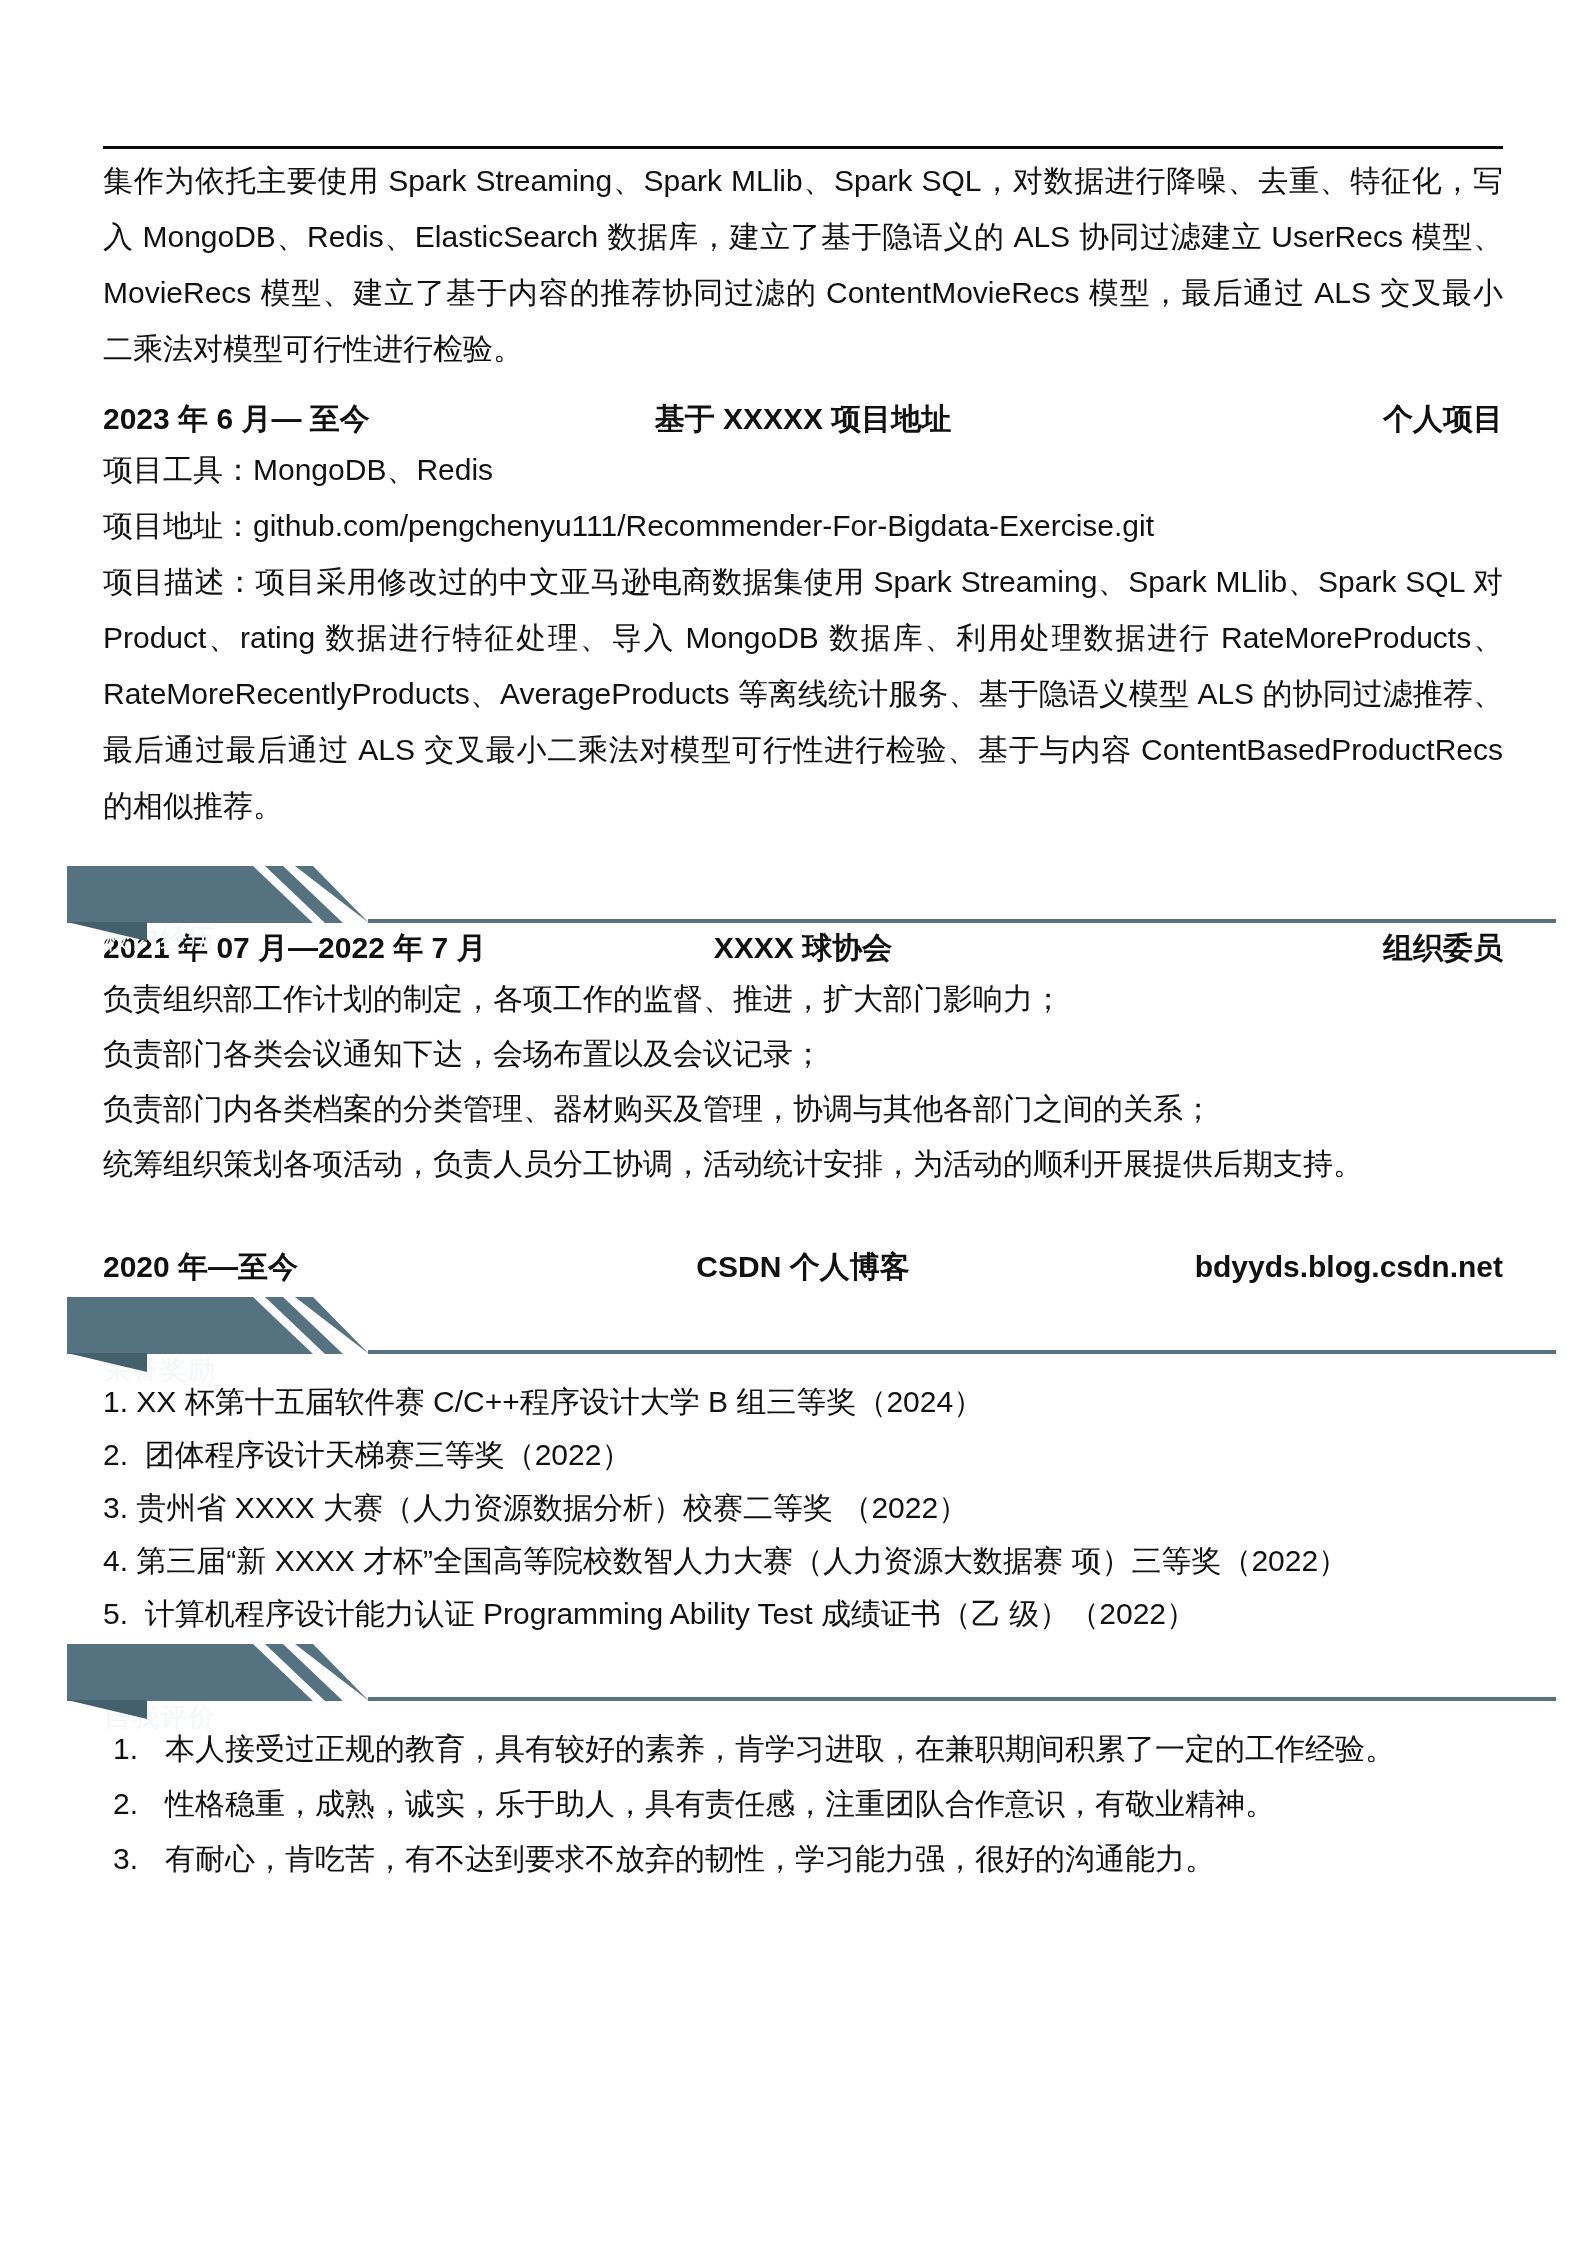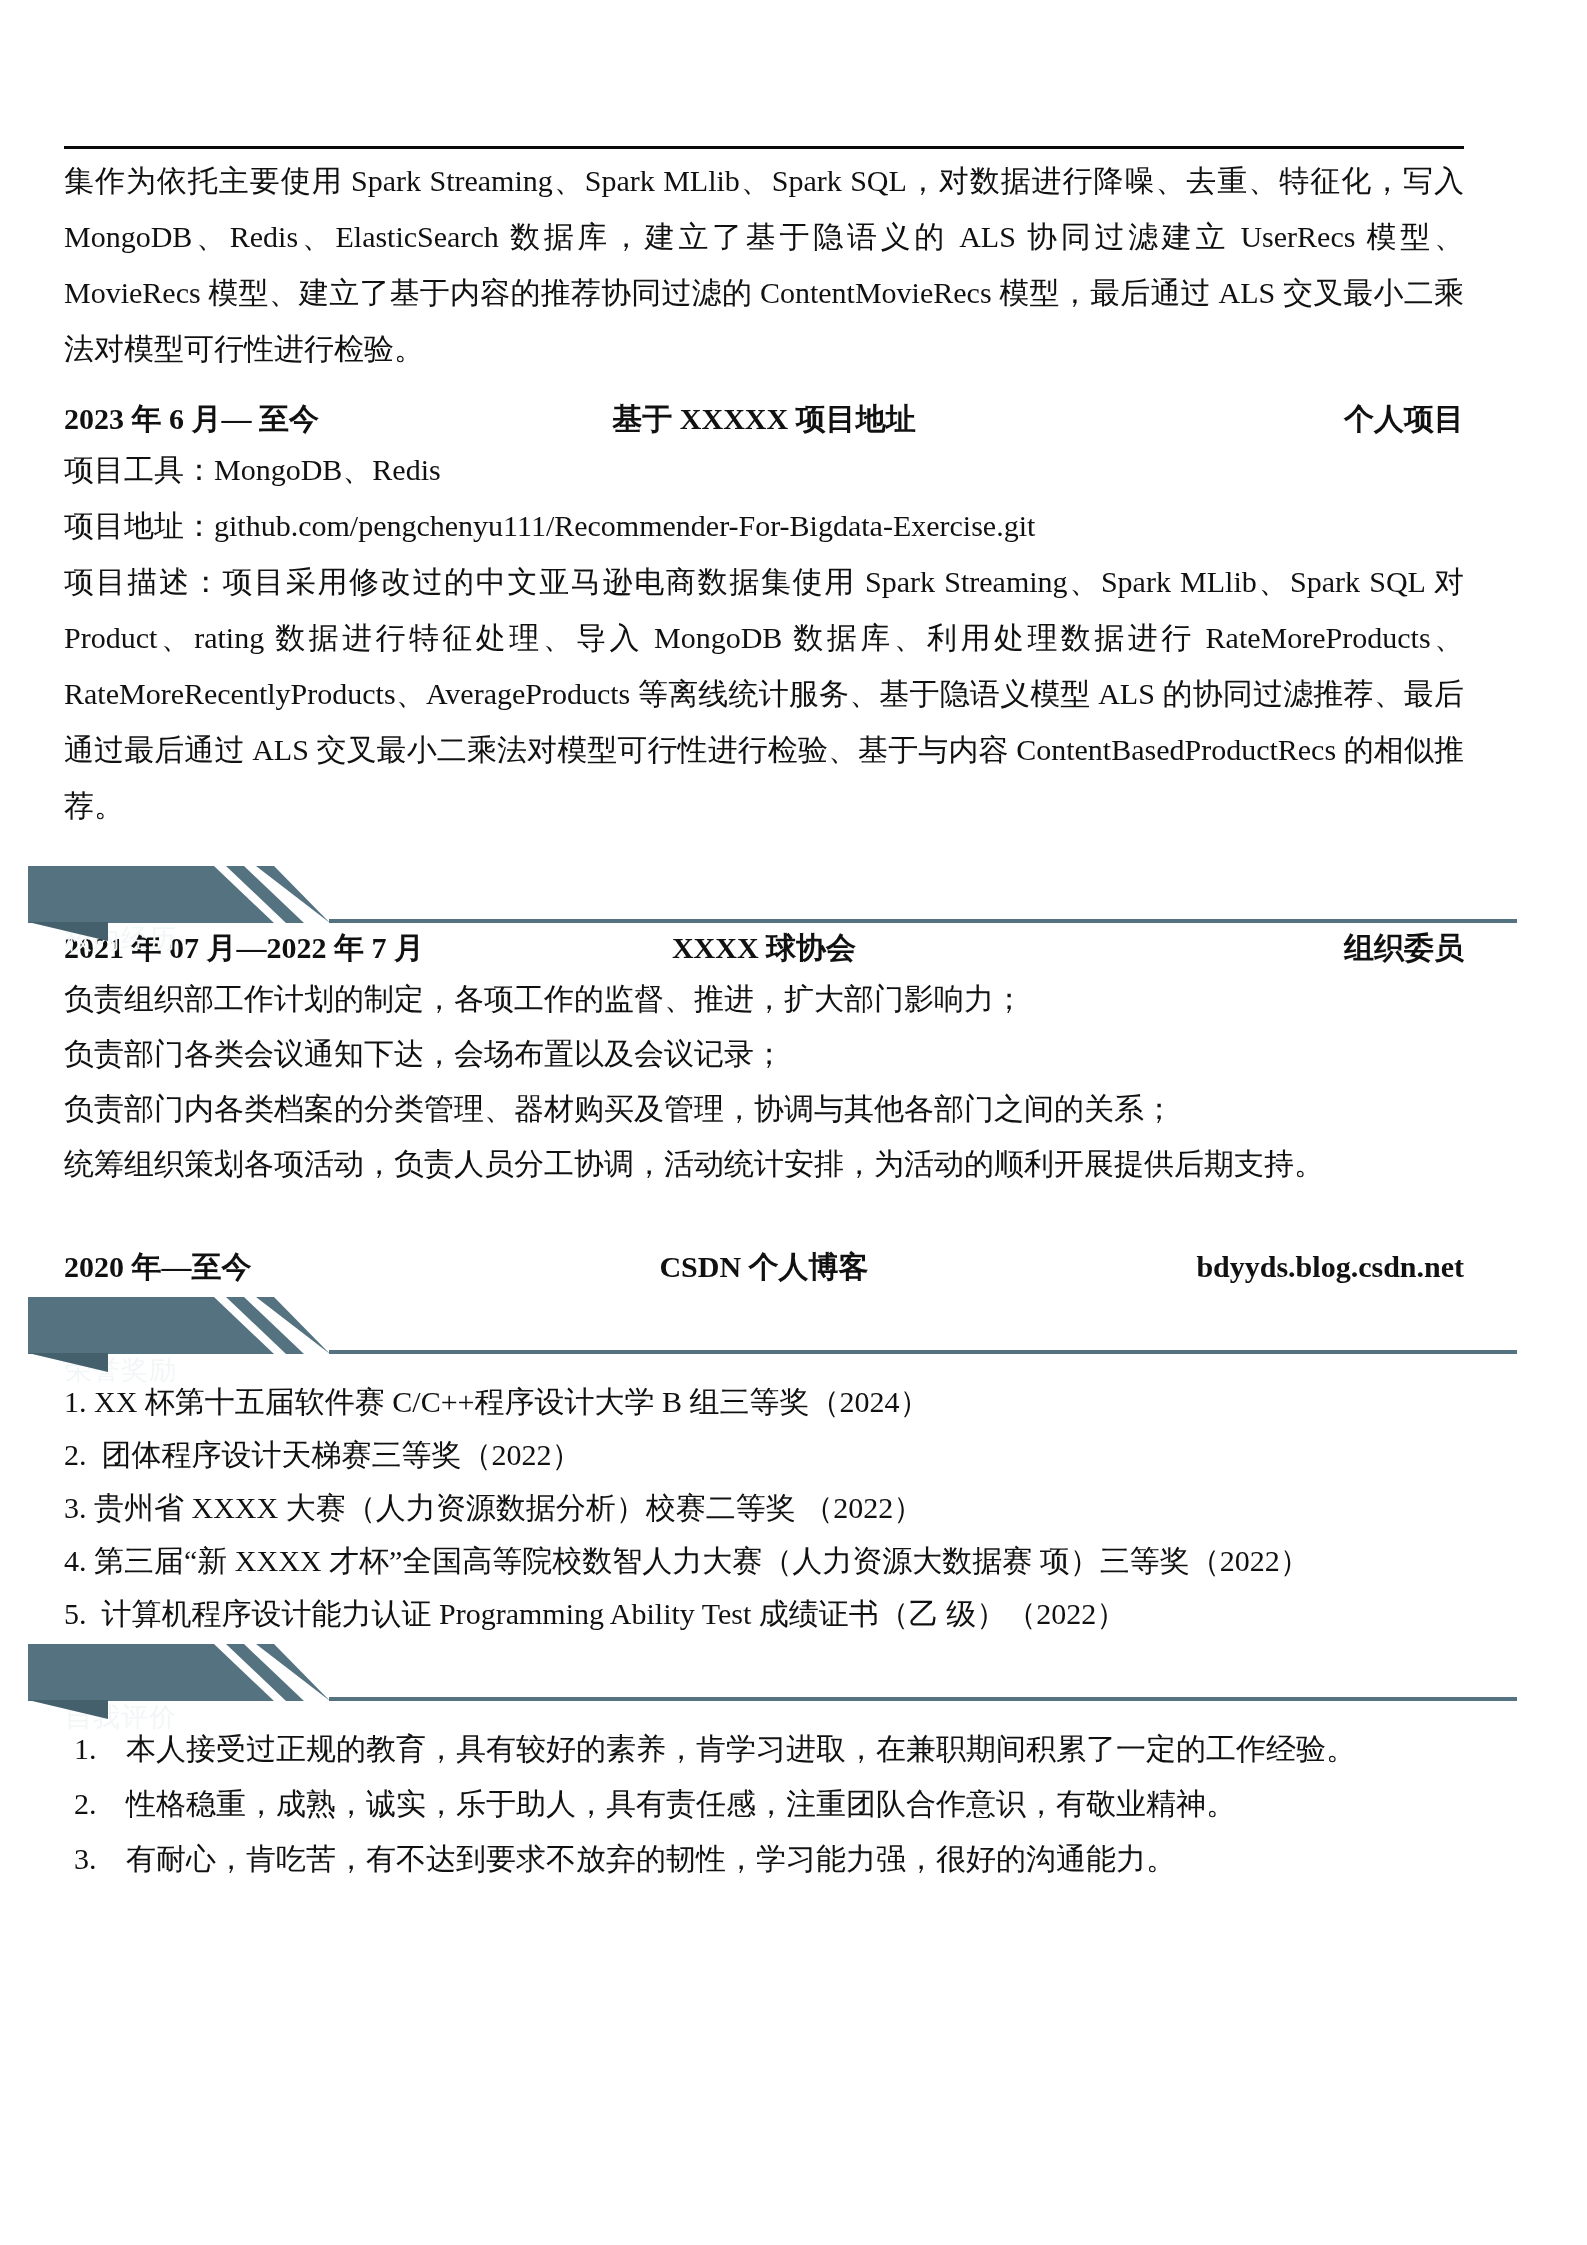--- a/index.html
+++ b/index.html
@@ -5,21 +5,21 @@
   html,body { margin:0; padding:0; background:#ffffff; }
   .page {
     position:relative;
     width:1587px; height:2245px;
     background:#ffffff;
     font-family:"Liberation Sans","DejaVu Sans",sans-serif;
     color:#111111;
     font-size:30px;
     overflow:hidden;
   }
-  .content { padding-top:146px; padding-left:64px; width:1400px;font-family:Liberation Serif, serif; }
+  .content { padding-top:146px; padding-left:103px; width:1400px; }
 
   .rule { width:1400px; border-top:3px solid #0a0a0a; height:0; }
 
   .intro { margin-top:4px; line-height:56px; text-align:justify; }
 
   .tri-row { display:grid; grid-template-columns:1fr auto 1fr; font-weight:bold; height:46px; line-height:46px; align-items:center; }
   .tri-row .cell-c { text-align:center; }
   .tri-row .cell-r { text-align:right; }
   .row-project { margin-top:19px; }
   .row-campus  { margin-top:2px; }

